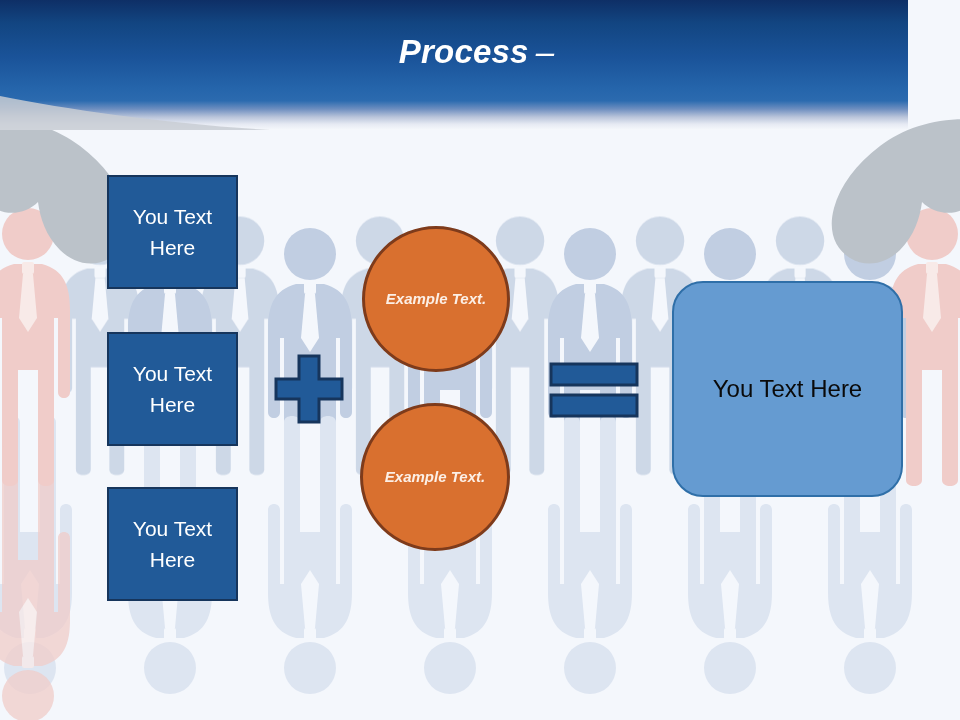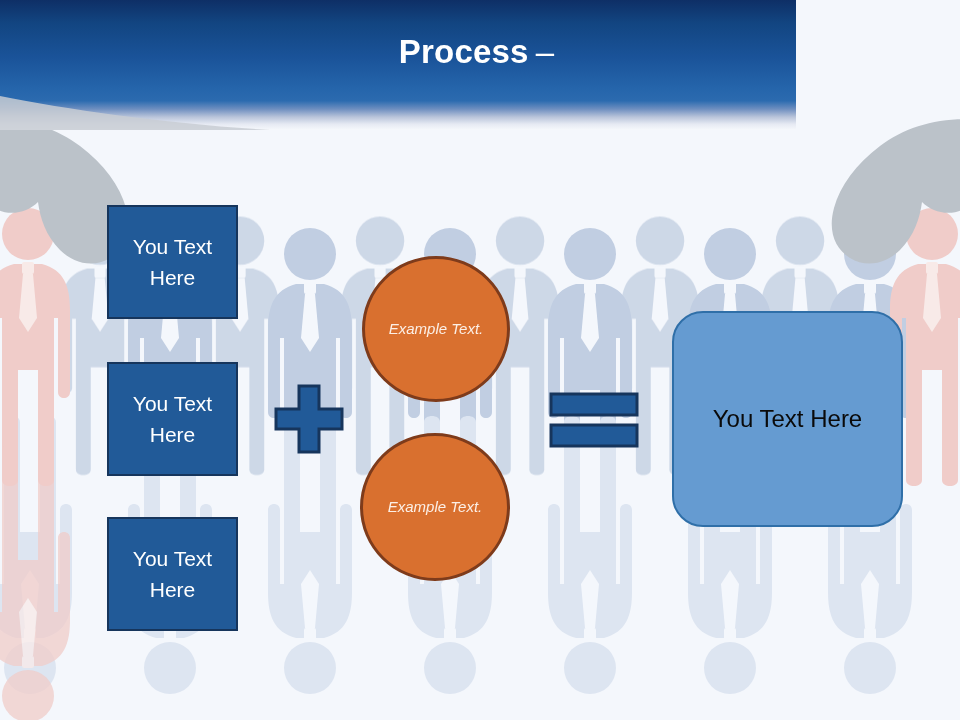--- a/index.html
+++ b/index.html
@@ -32,24 +32,25 @@
     width: 960px;
     height: 720px;
     display: block;
   }
 
   
   .header-band {
     position: absolute;
     top: 0;
     left: 0;
-    width: 796px;
+    width: 908px;
     height: 130px;
     z-index: 5;
     overflow: hidden;
+    font-style: italic;
   }
   .header-fill {
     position: absolute;
     top: 0; left: 0;
     width: 960px;
     height: 104px;
     background: linear-gradient(to bottom,
                 #0e2f66 0%,
                 #124581 22%,
                 #1a5399 55%,
@@ -91,21 +92,20 @@
   }
   .title .t-bold { font-weight: bold; }
   .title .t-norm { font-weight: normal; }
   .title .t-gap  { display: inline-block; width: 7px; }
 
   
   .content {
     position: absolute;
     inset: 0;
     z-index: 10;
-    margin-top: 30px;
   }
 
   .nav-box {
     position: absolute;
     background: #215A98;
     border: 2px solid #16355C;
     box-sizing: border-box;
     display: flex;
     align-items: center;
     justify-content: center;
@@ -124,21 +124,21 @@
     border-radius: 50%;
     background: #D9702F;
     border: 3px solid #7E3B1B;
     box-sizing: border-box;
     display: flex;
     align-items: center;
     justify-content: center;
     text-align: center;
     color: #FCEFE6;
     font-size: 15px;
-    font-weight: normal;
+    font-weight: bold;
     font-style: italic;
     line-height: 1.7;
   }
   .circle-1 { left: 362px; top: 226px; width: 148px; height: 146px; }
   .circle-2 { left: 360px; top: 403px; width: 150px; height: 148px; }
 
   .result-box {
     position: absolute;
     left: 672px;
     top: 281px;

